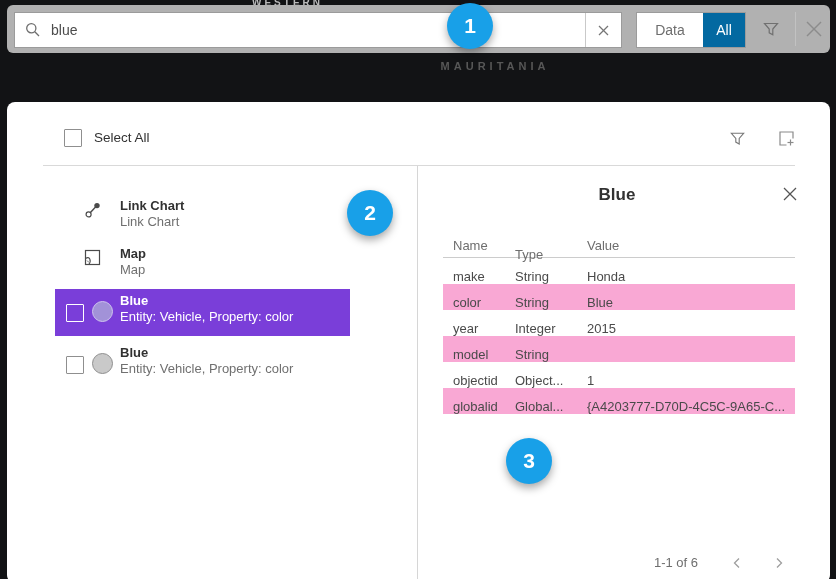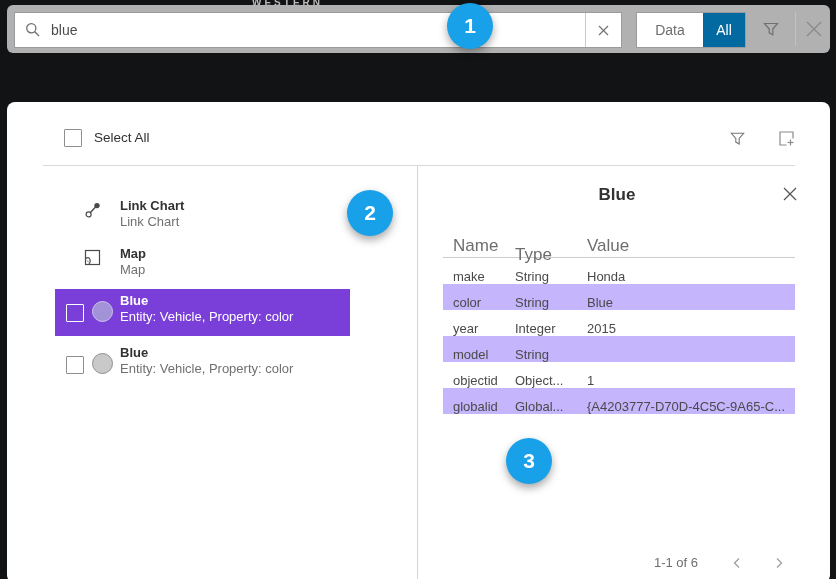--- a/index.html
+++ b/index.html
@@ -47,23 +47,23 @@
   .row-selected .res-title{color:#fff;}
   .row-selected .res-sub{color:#fff;}
   .entity-dot{position:absolute;left:85px;width:19px;height:19px;border-radius:50%;}
   .dot-sel{background:#a292d8;border:1.5px solid #cfc5ee;}
   .dot-unsel{background:#c9c9c9;border:1.5px solid #8f8f8f;}
   .cb-sel{border:1.5px solid #fff;background:transparent;}
   
   .detail-title{position:absolute;left:520px;top:83px;width:180px;text-align:center;font-size:17px;font-weight:600;color:#323232;}
   .detail-close{position:absolute;left:770px;top:79px;width:26px;height:26px;display:flex;align-items:center;justify-content:center;cursor:pointer;}
   .tbl{position:absolute;left:436px;top:132px;width:352px;}
-  .tbl-head{display:flex;height:23px;border-bottom:1px solid #cccccc;align-items:center;font-size:17px;color:#6e6e6e;}
+  .tbl-head{display:flex;height:23px;border-bottom:1px solid #cccccc;align-items:center;font-size:13px;color:#6e6e6e;}
   .tbl-row{display:flex;height:26px;align-items:flex-end;font-size:13px;color:#4a4a4a;}
-  .tbl-row.stripe{background:#c4b5fd;}
+  .tbl-row.stripe{background:#f9a8d4;}
   .c1{width:62px;padding-left:10px;}
   .c2{width:72px;margin-top:18px;}
   .c3{flex:1;white-space:nowrap;overflow:hidden;}
   .pagination-label{position:absolute;left:629px;top:453px;width:80px;text-align:center;font-size:13px;color:#6e6e6e;}
   .pg-btn{position:absolute;top:449px;width:24px;height:24px;display:flex;align-items:center;justify-content:center;cursor:pointer;}
   .pg-prev{left:718px;}
   .pg-next{left:760px;}
   
   .callout{position:absolute;z-index:5;width:46px;height:46px;border-radius:50%;background:#18A0E8;
     display:flex;align-items:center;justify-content:center;color:#fff;font-size:21px;font-weight:bold;
@@ -71,20 +71,21 @@
   .co-1{left:447px;top:3px;}
   .co-2{left:347px;top:190px;}
   .co-3{left:506px;top:438px;}
 </style>
 </head>
 <body>
 
 <div class="stage">
 
   <div class="map-label lbl-western">WESTERN</div>
+  <div class="map-label lbl-mauritania">MAURITANIA</div>
   <div class="map-label lbl-saopaulo">São Paulo</div>
 
   <div class="topbar">
     <div class="search-box">
       <span class="search-icon-wrap">
         <svg width="16" height="16" viewBox="0 0 16 16">
             <circle cx="6.3" cy="6.3" r="4.6" fill="none" stroke="#6e6e6e" stroke-width="1.3"></circle>
             <line x1="9.8" y1="9.8" x2="14" y2="14" stroke="#6e6e6e" stroke-width="1.3"></line>
           </svg>
       </span>

